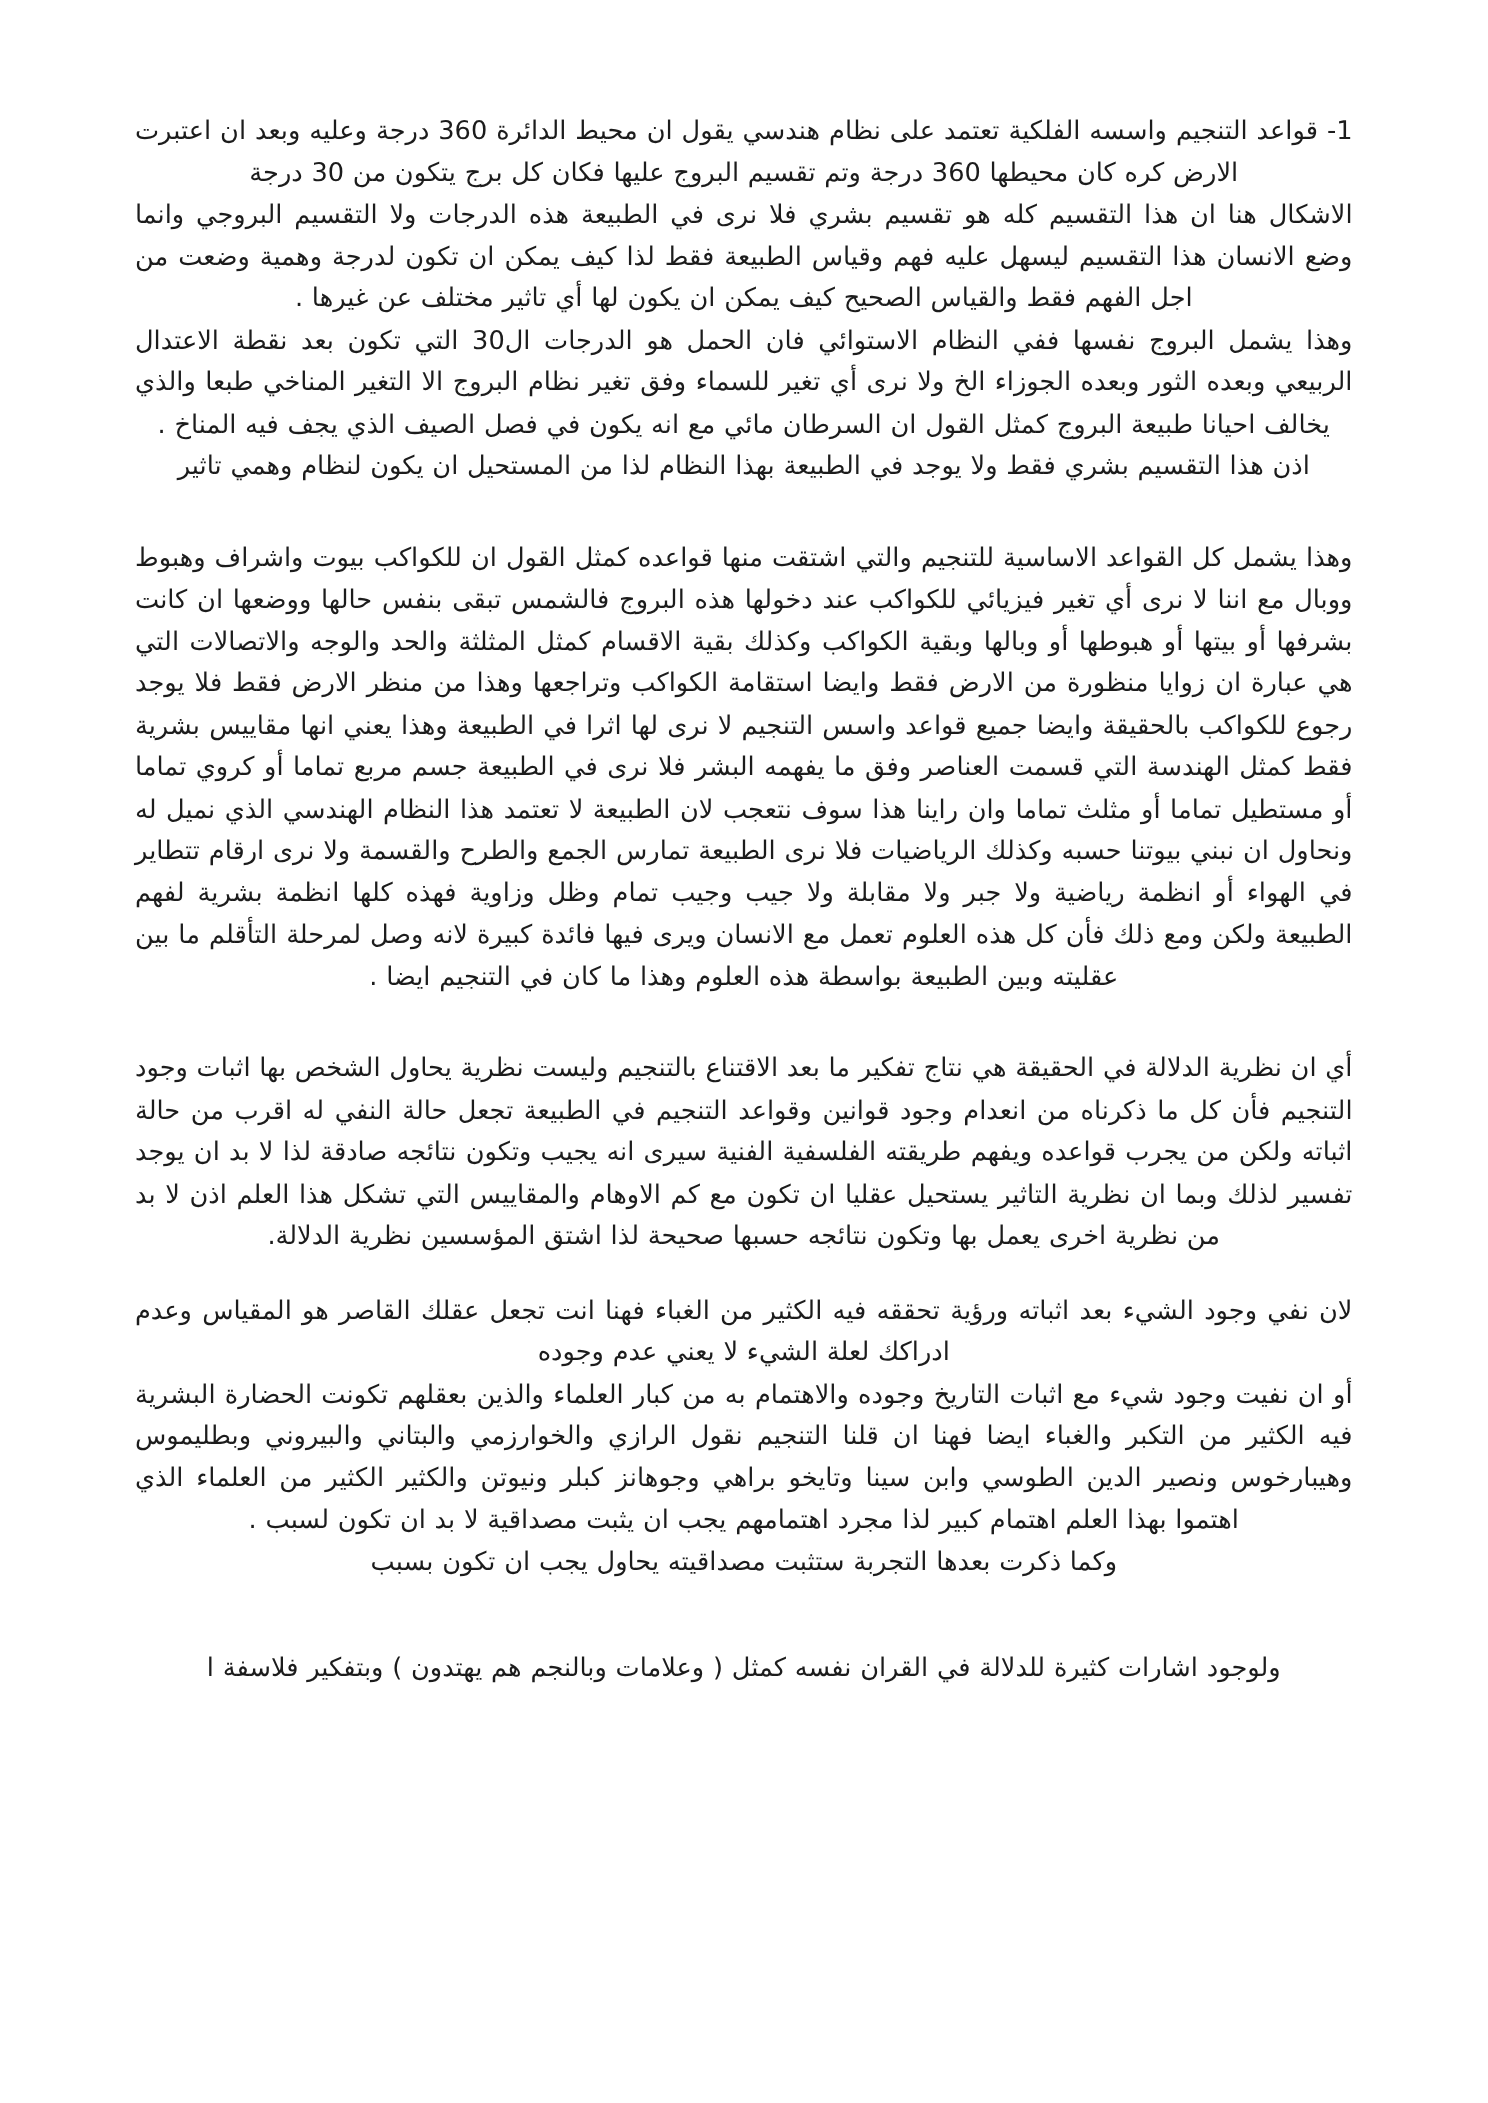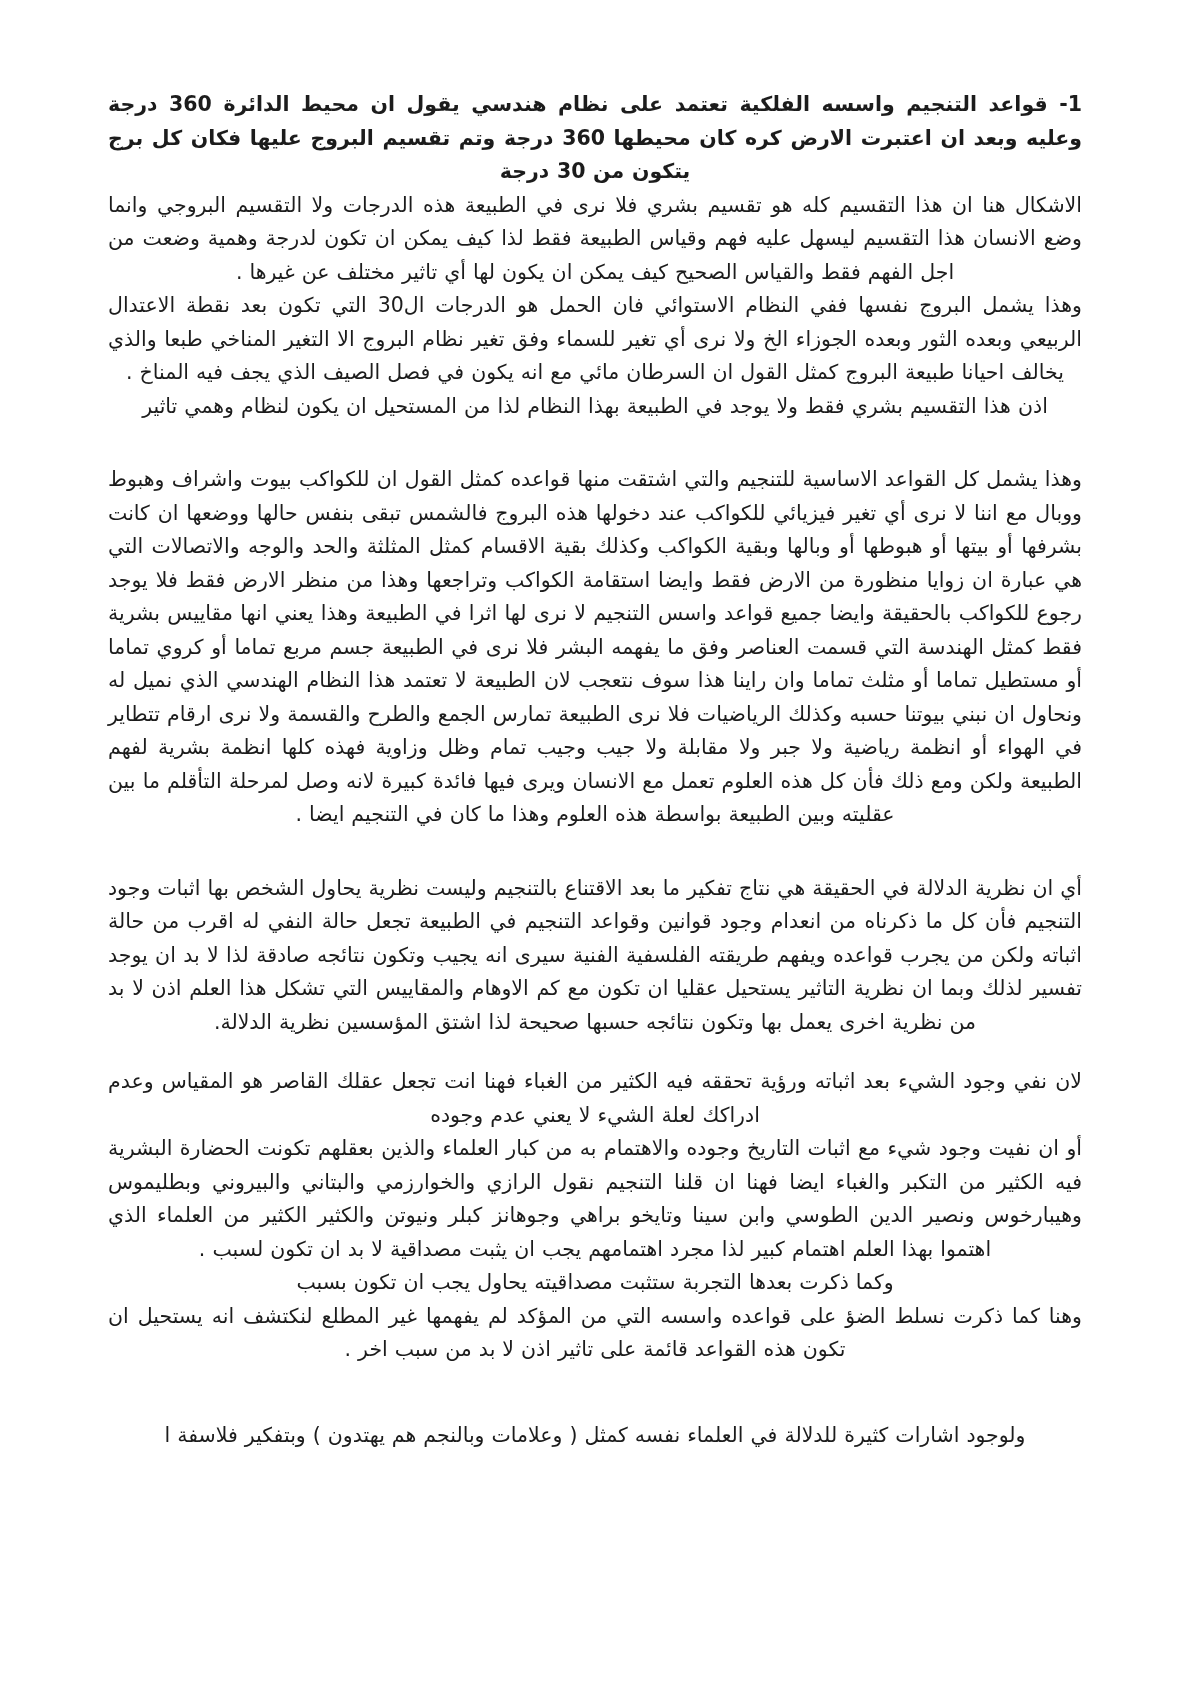--- a/index.html
+++ b/index.html
@@ -38,21 +38,20 @@
     text-align: justify;
     text-align-last: center;
     color: #1c1c1c;
   }
   .gap-sm { height: 0px; }
   .gap-md { height: 26px; }
   .gap-lg { height: 40px; }
   .gap-xl { height: 52px; }
   .num-lead {
     unicode-bidi: plaintext;
-    font-weight: bold;
   }
 </style>
 </head>
 <body>
 
 <div class="page">
   <div class="doc-body">
 
     <p class="para num-lead">1- قواعد التنجيم واسسه الفلكية تعتمد على نظام هندسي يقول ان محيط الدائرة 360 درجة وعليه وبعد ان اعتبرت الارض كره كان محيطها 360 درجة وتم تقسيم البروج عليها فكان كل برج يتكون من 30 درجة</p>
 
@@ -83,23 +82,22 @@
     <div class="gap-sm"></div>
 
     <p class="para">أو ان نفيت وجود شيء مع اثبات التاريخ وجوده والاهتمام به من كبار العلماء والذين بعقلهم تكونت الحضارة البشرية فيه الكثير من التكبر والغباء ايضا فهنا ان قلنا التنجيم نقول الرازي والخوارزمي والبتاني والبيروني وبطليموس وهيبارخوس ونصير الدين الطوسي وابن سينا وتايخو براهي وجوهانز كبلر ونيوتن والكثير الكثير من العلماء الذي اهتموا بهذا العلم اهتمام كبير لذا مجرد اهتمامهم يجب ان يثبت مصداقية لا بد ان تكون لسبب .</p>
 
     <div class="gap-sm"></div>
 
     <p class="para">وكما ذكرت بعدها التجربة ستثبت مصداقيته يحاول يجب ان تكون بسبب</p>
 
     <div class="gap-sm"></div>
 
-    <p class="para">وهنا كما ذكرت نسلط الضؤ على قواعده واسسه التي من المؤكد لم يفهمها غير المطلع لنكتشف انه يستحيل ان تكون هذه القواعد قائمة على تاثير اذن لا بد من سبب اخر .</p>
 
     <div class="gap-xl"></div>
 
-    <p class="para">ولوجود اشارات كثيرة للدلالة في العلماء نفسه كمثل ( وعلامات وبالنجم هم يهتدون ) وبتفكير فلاسفة ا</p>
+    <p class="para">ولوجود اشارات كثيرة للدلالة في القران نفسه كمثل ( وعلامات وبالنجم هم يهتدون ) وبتفكير فلاسفة ا</p>
 
     <div class="gap-xl"></div>
 
 
   </div>
 </div>
 
 </body></html>

